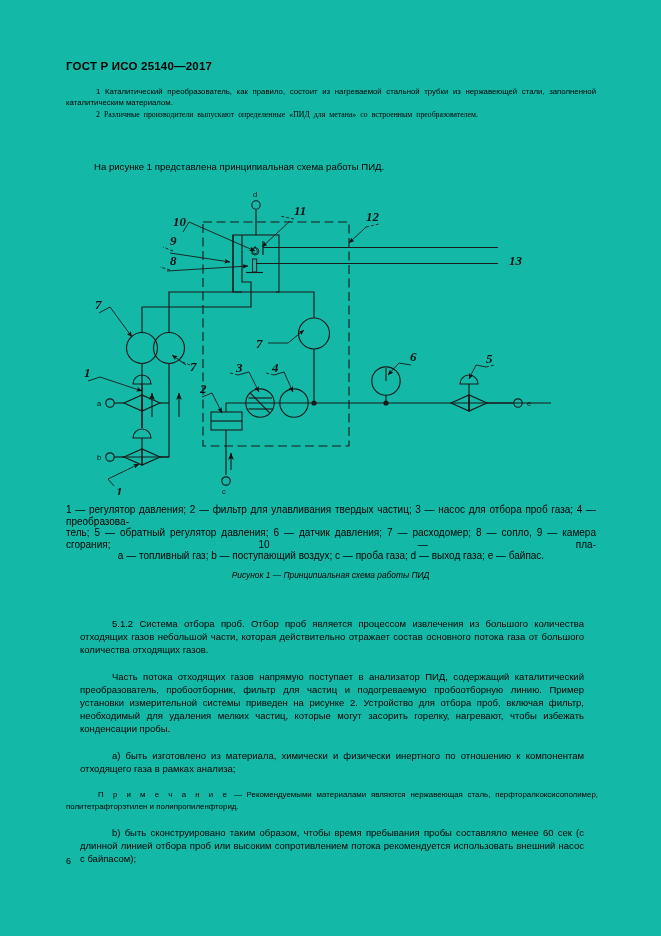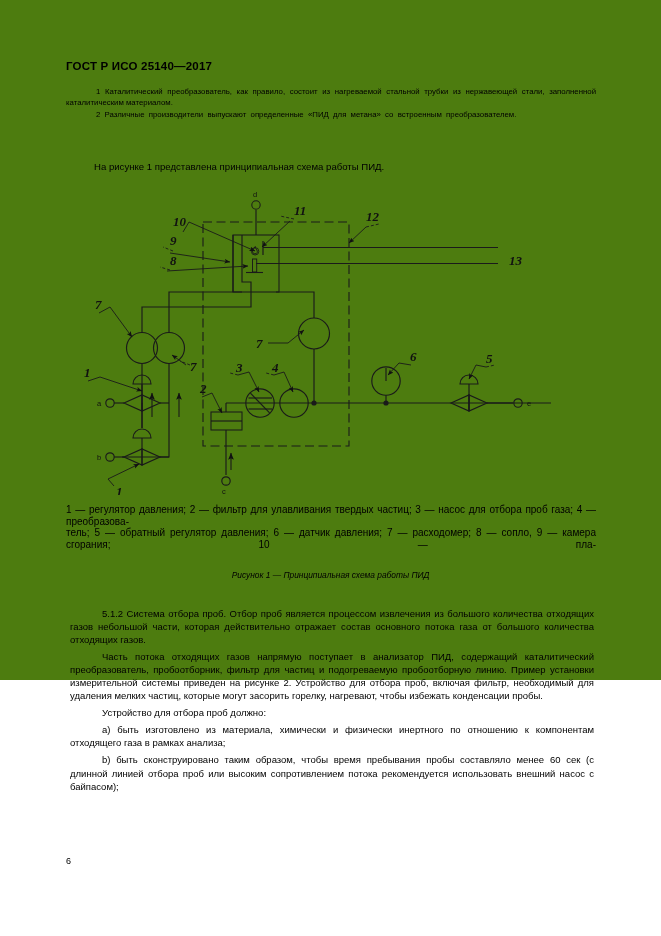--- a/index.html
+++ b/index.html
@@ -12,22 +12,22 @@
     height: 936px;
     position: relative;
     font-family: "Liberation Sans", sans-serif;
     color: #000000;
     overflow: hidden;
   }
   .page {
     position: absolute;
     left: 0; top: 0;
     width: 661px;
-    height: 680px;
-    background: #4d7c0f;
+    height: 936px;
+    background: #14b8a6;
   }
   .doc-header {
     position: absolute;
     left: 66px;
     top: 60px;
     font-size: 11.5px;
     font-weight: bold;
     letter-spacing: 0.2px;
   }
   .notes-block {
@@ -42,20 +42,21 @@
   .notes-title {
     letter-spacing: 2.4px;
     margin-left: 30px;
   }
   .note-item {
     text-indent: 30px;
     text-align: justify;
   }
   .note-item.spaced {
     word-spacing: 2.1px;
+    font-family: Liberation Serif, serif;
   }
   .para-intro {
     position: absolute;
     left: 62px;
     top: 160px;
     width: 530px;
     font-size: 9.6px;
     line-height: 13px;
     text-indent: 32px;
   }
@@ -96,21 +97,21 @@
   .body-text {
     position: absolute;
     left: 66px;
     top: 603px;
     width: 532px;
     font-size: 9.5px;
     line-height: 13.05px;
     text-align: justify;
   }
   .body-text p {
-    margin: 4px;
+    margin: 14px;
     text-indent: 32px;
     text-align: justify;
   }
   .note-inline {
     font-size: 7.9px;
     line-height: 11.4px;
     text-indent: 32px;
     margin: 4px 0 4px 0;
     text-align: justify;
   }
@@ -298,27 +299,30 @@
         <text x="31" y="221">a</text>
         <text x="31" y="275">b</text>
         <text x="461" y="221">e</text>
       </g>
     </svg>
   </div>
 
   <div class="caption-key">
     <div class="l1">1 — регулятор давления; 2 — фильтр для улавливания твердых частиц; 3 — насос для отбора проб газа; 4 — преобразова-</div>
     <div class="l2">тель; 5 — обратный регулятор давления; 6 — датчик давления; 7 — расходомер; 8 — сопло, 9 — камера сгорания; 10 — пла-</div>
+    <div>a — топливный газ; b — поступающий воздух; c — проба газа; d — выход газа; e — байпас.</div>
   </div>
 
   <div class="fig-title">Рисунок 1 — Принципиальная схема работы ПИД</div>
 
   <div class="body-text">
     <p>5.1.2  Система отбора проб. Отбор проб является процессом извлечения из большого количества отходящих газов небольшой части, которая действительно отражает состав основного потока газа от большого количества отходящих газов.</p>
     <p>Часть потока отходящих газов напрямую поступает в анализатор ПИД, содержащий каталитический преобразователь, пробоотборник, фильтр для частиц и подогреваемую пробоотборную линию. Пример установки измерительной системы приведен на рисунке 2. Устройство для отбора проб, включая фильтр, необходимый для удаления мелких частиц, которые могут засорить горелку, нагревают, чтобы избежать конденсации пробы.</p>
-    <p>Устройство для отбора проб должно:</p>
     <p>a)  быть изготовлено из материала, химически и физически инертного по отношению к компонентам отходящего газа в рамках анализа;</p>
+    <div class="note-inline">
+      <span class="sp">П р и м е ч а н и е</span><span> — Рекомендуемыми материалами являются нержавеющая сталь, перфторалкоксисополимер, политетрафторэтилен и полипропиленфторид.</span>
+    </div>
     <p>b)  быть сконструировано таким образом, чтобы время пребывания пробы составляло менее 60 сек (с длинной линией отбора проб или высоким сопротивлением потока рекомендуется использовать внешний насос с байпасом);</p>
   </div>
 
   <div class="page-num">6</div>
 
 </div>
 
 </body></html>

